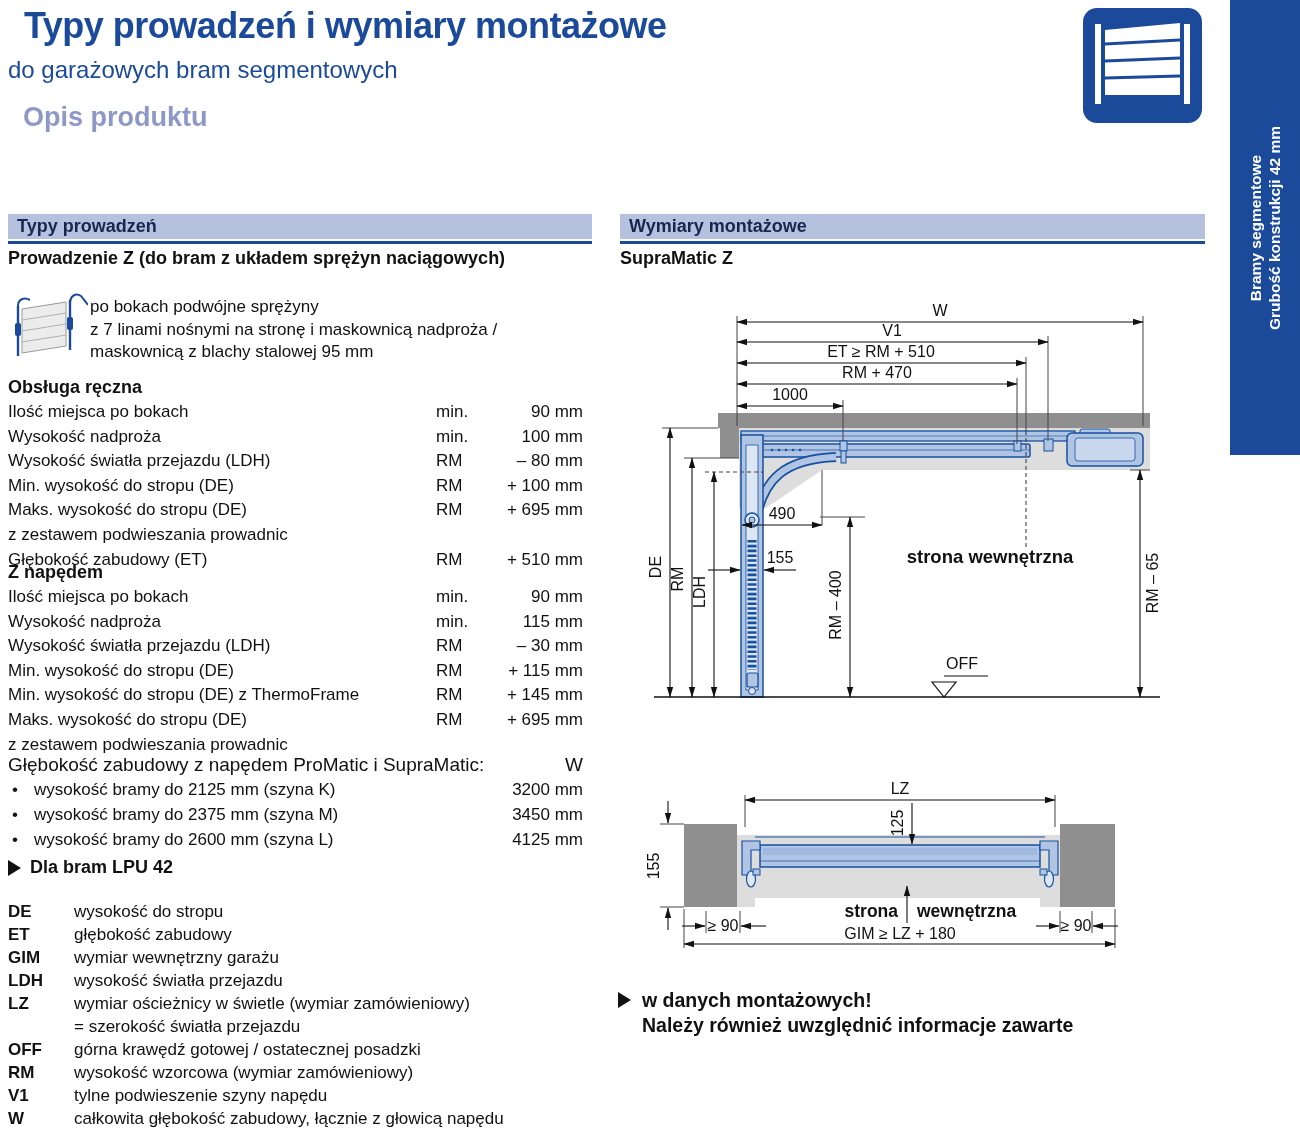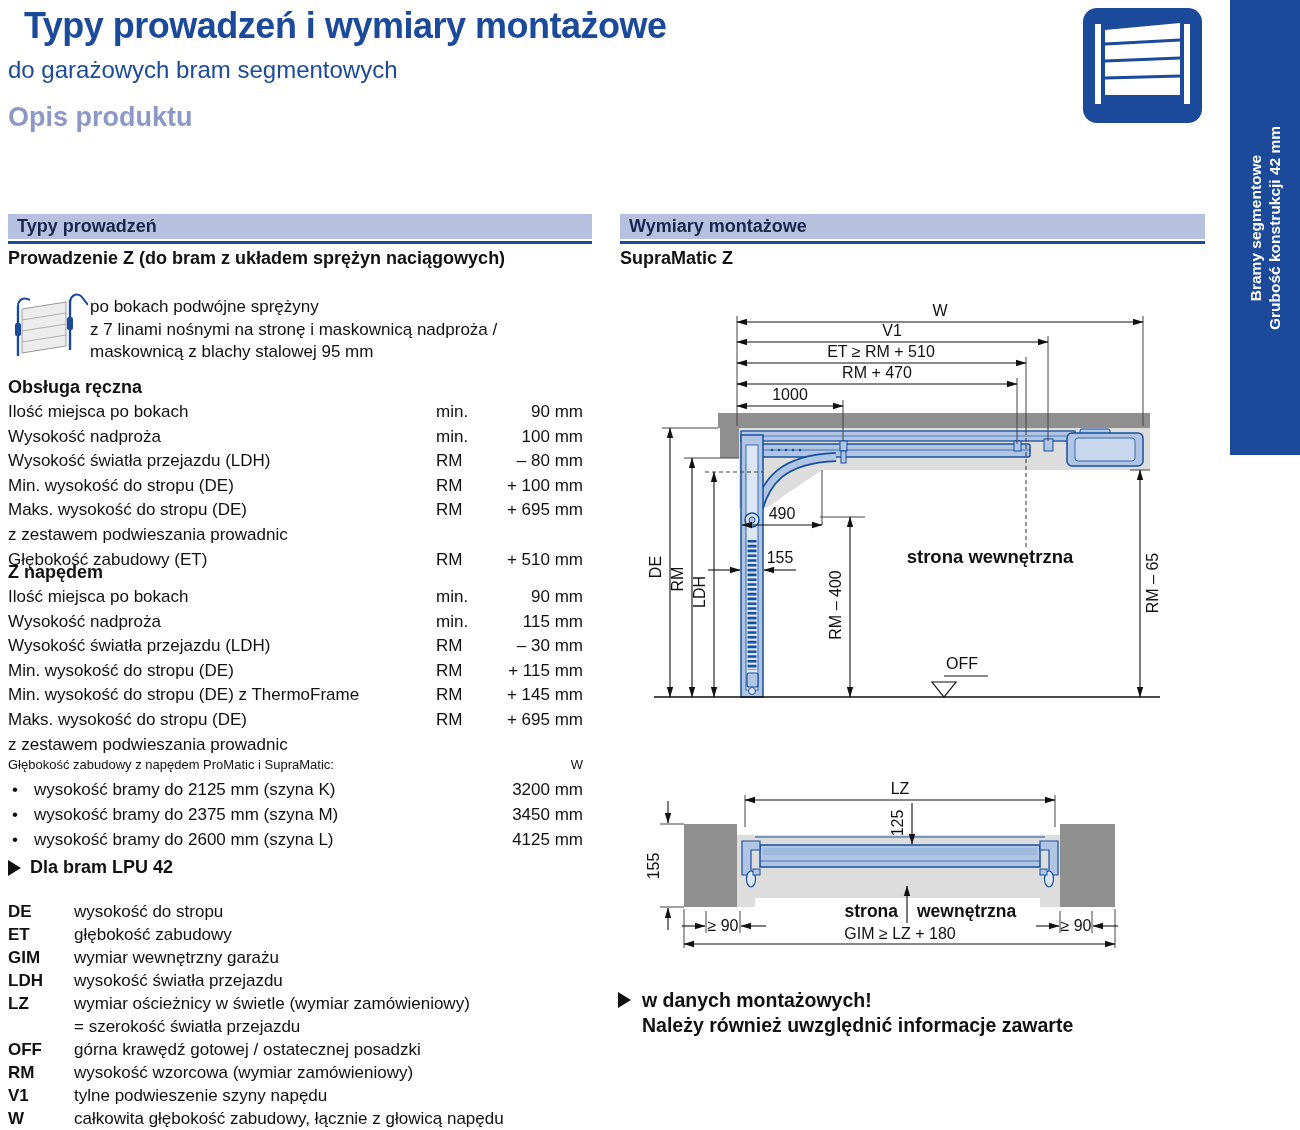--- a/index.html
+++ b/index.html
@@ -16,21 +16,21 @@
                font-size:18px;font-weight:bold;color:#18264d;}
   .secbar .rule{height:3px;background:#1b4a9b;margin-top:2px;}
   .lead-title{font-size:18px;font-weight:bold;}
   .body-txt{font-size:17px;line-height:22.5px;}
   
   .tbl-title{font-size:18px;font-weight:bold;line-height:25px;}
   .trow{display:grid;grid-template-columns:1fr 52px 104px;font-size:17px;line-height:24.6px;}
   .trow .ref{text-align:left;}
   .trow .val{text-align:right;padding-right:9px;}
   .tnote{font-size:17px;line-height:24.6px;}
-  .drow{display:grid;grid-template-columns:1fr 104px;font-size:13px;line-height:25px;}
+  .drow{display:grid;grid-template-columns:1fr 104px;font-size:19px;line-height:25px;}
   .drow .val{text-align:right;padding-right:9px;}
   .brow{display:grid;grid-template-columns:26px 1fr 104px;font-size:17px;line-height:25px;}
   .brow .bullet::before{content:"•";font-size:17px;padding-left:4px;}
   .brow .val{text-align:right;padding-right:9px;}
   
   .lrow{display:grid;grid-template-columns:66px 1fr;font-size:17px;line-height:23px;}
   .lrow .term{font-weight:bold;}
   
   .tri{width:0;height:0;border-left:13px solid #111;border-top:8px solid transparent;
        border-bottom:8px solid transparent;display:inline-block;}
@@ -47,21 +47,21 @@
   .dim{stroke:#111;stroke-width:1.1;}
   .ext{stroke:#444;stroke-width:1;}
 </style>
 </head>
 <body>
 
 <div class="page">
 
   <div class="abs h1" style="left:12px;top:6px;margin-left:12px;">Typy prowadzeń i wymiary montażowe</div>
   <div class="abs h2" style="left:8px;top:56px;">do garażowych bram segmentowych</div>
-  <div class="abs h3" style="left:8px;top:102px;">Opis produktu</div>
+  <div class="abs h3" style="left:23px;top:102px;">Opis produktu</div>
 
   <div class="abs" style="left:1083px;top:8px;">
     <svg width="119" height="115" viewBox="0 0 119 115">
       <rect x="0" y="0" width="119" height="115" rx="14" fill="#1b4a9b"></rect>
       <rect x="12" y="16" width="6" height="80" fill="#fff"></rect>
       <rect x="101" y="16" width="6" height="80" fill="#fff"></rect>
       <polygon points="22,22 97,15 97,87 22,87" fill="#fff"></polygon>
       <line x1="22" y1="36" x2="97" y2="32" stroke="#1b4a9b" stroke-width="3"></line>
       <line x1="22" y1="53" x2="97" y2="50" stroke="#1b4a9b" stroke-width="3"></line>
       <line x1="22" y1="70" x2="97" y2="68" stroke="#1b4a9b" stroke-width="3"></line>

